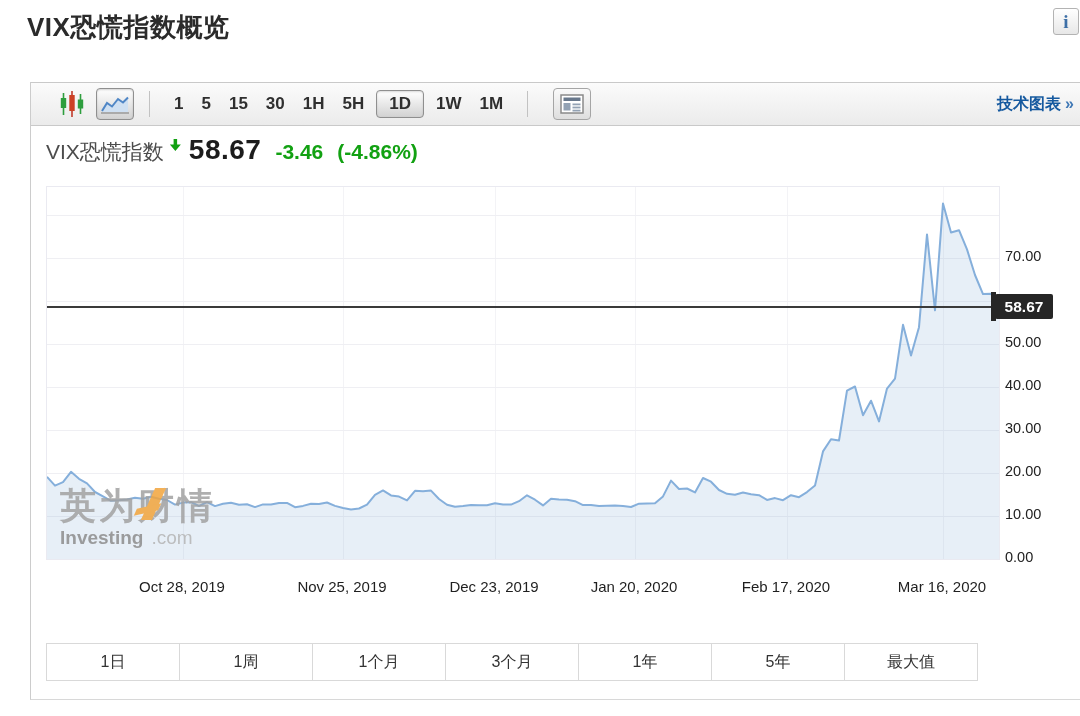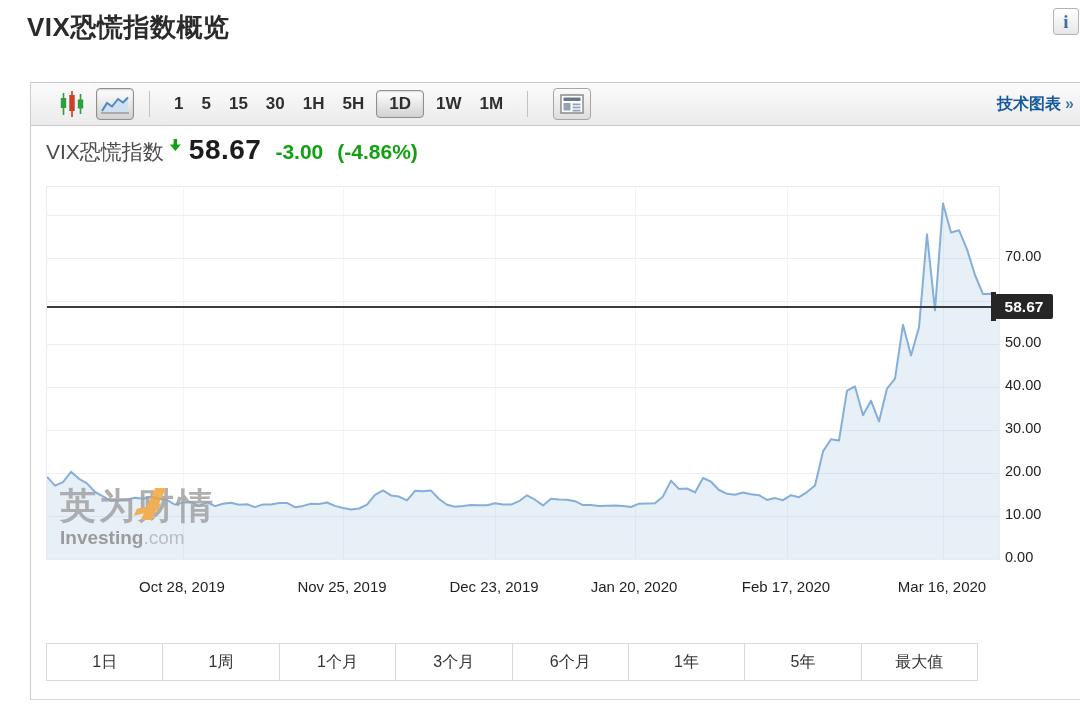--- a/index.html
+++ b/index.html
@@ -42,21 +42,21 @@
   .last-badge:before{content:"";position:absolute;left:-4px;top:-2px;width:5px;height:29px;background:#262626;}
   .ylabel{position:absolute;left:974px;width:70px;font-size:14.5px;color:#222;}
   .xlabel{position:absolute;top:496px;transform:translateX(-50%);font-size:15px;color:#1f1f1f;white-space:nowrap;}
 
   
   .watermark{position:absolute;left:29px;top:404px;opacity:.85;pointer-events:none;}
   .wm-cn{font-size:36px;font-weight:700;color:#a2a2a2;letter-spacing:3px;line-height:40px;}
   .wm-bolt{position:absolute;left:88px;top:2px;width:11px;height:32px;background:#f2a43c;transform:skewX(-24deg);}
   .wm-bolt:after{content:"";position:absolute;left:-9px;top:18px;width:22px;height:7px;background:#f2a43c;transform:skewY(-14deg);}
   .wm-en{font-size:19px;font-weight:700;color:#8d8d8d;margin-top:1px;}
-  .wm-en .wm-com{font-weight:400;color:#b5b5b5;}
+  .wm-en .wm-com{font-weight:400;color:#b5b5b5;margin-left:8px;}
 
   
   .range-bar{position:absolute;left:15px;top:561px;width:932px;height:38px;border:1px solid #d9d9d9;box-sizing:border-box;display:flex;background:#fff;align-items:flex-end;}
   .range-btn{flex:1;border-right:1px solid #d9d9d9;text-align:center;font-size:16px;color:#333;line-height:36px;cursor:pointer;}
   .range-btn:last-child{border-right:none;}
 </style>
 </head>
 <body>
 
 <div class="page">
@@ -109,21 +109,21 @@
         </svg>
       </span>
       <span class="tb-spacer"></span>
       <a class="tb-link"><span>技术图表</span><span class="chev">»</span></a>
     </div>
 
     <div class="quote-row">
       <span class="q-name">VIX恐慌指数</span>
       <span class="q-arrow"></span>
       <span class="q-last">58.67</span>
-      <span class="q-chg">-3.00</span>
+      <span class="q-chg">-3.46</span>
       <span class="q-chg">(-4.86%)</span>
     </div>
 
     <div class="plot">
         <div class="vgrid" style="left: 896px;"></div>
         <div class="vgrid" style="left: 740px;"></div>
         <div class="vgrid" style="left: 588px;"></div>
         <div class="vgrid" style="left: 448px;"></div>
         <div class="vgrid" style="left: 296px;"></div>
         <div class="vgrid" style="left: 136px;"></div>
@@ -164,19 +164,18 @@
       <div class="wm-cn">英为财情</div>
       <span class="wm-bolt"></span>
       <div class="wm-en"><span>Investing</span><span class="wm-com">.com</span></div>
     </div>
 
     <div class="range-bar">
         <div class="range-btn">1日</div>
         <div class="range-btn">1周</div>
         <div class="range-btn">1个月</div>
         <div class="range-btn">3个月</div>
-        <div class="range-btn">6个月</div>
         <div class="range-btn">1年</div>
         <div class="range-btn">5年</div>
         <div class="range-btn">最大值</div>
       </div>
   </div>
 </div>
 
 </body></html>

